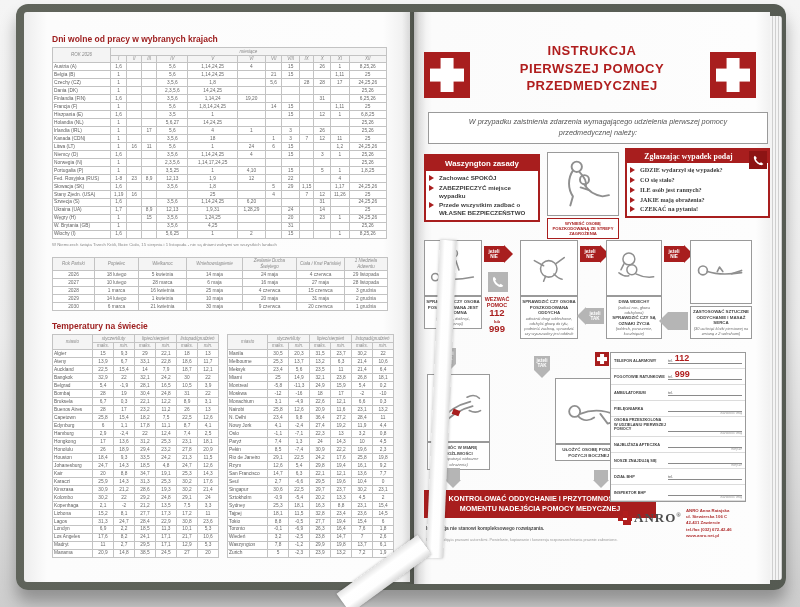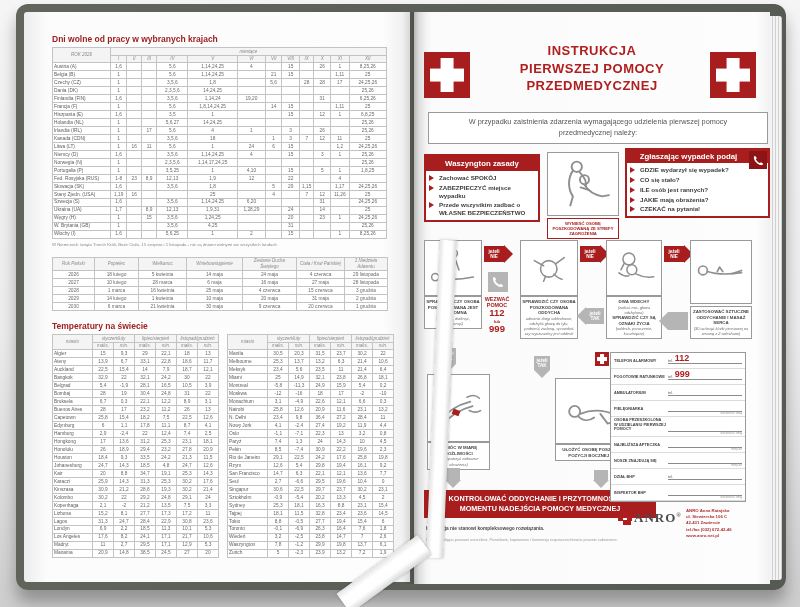--- a/index.html
+++ b/index.html
@@ -34,34 +34,34 @@
   
   .page-r *{box-sizing:border-box;}
   .abs{position:absolute;}
   .cross{position:absolute;background:#a81e1e;}
   .cross::before,.cross::after{content:"";position:absolute;background:#fff;}
   .cross::before{left:50%;top:12%;width:28%;height:76%;transform:translateX(-50%);}
   .cross::after{top:50%;left:12%;height:28%;width:76%;transform:translateY(-50%);}
   .fa-title{left:58px;top:30px;width:240px;text-align:center;color:#b01e1e;
     font-weight:bold;font-size:13px;line-height:1.35;letter-spacing:.5px;}
   .intro{left:14px;top:100px;width:340px;border:1px solid #9a9a9a;background:#fff;
-    font-size:7.3px;color:#555;text-align:center;padding:4px 14px;line-height:1.5;}
+    font-size:7.3px;color:#555;text-align:center;padding:4px 14px;line-height:1.5;font-style:italic;}
   .hdr-red{background:#a81e1e;color:#fff;font-weight:bold;text-align:center;}
   .basics{left:10px;top:142px;width:116px;border:2px solid #a81e1e;background:#fff;}
   .basics .hdr-red{font-size:7.8px;padding:3px 0;}
   ul.arrlist{list-style:none;margin:3px 2px;padding:0;}
   ul.arrlist li{font-size:6.2px;font-weight:bold;color:#3c3c3c;margin:2px 0;display:flex;line-height:1.25;}
   ul.arrlist .blt{width:0;height:0;border:3px solid transparent;border-left:5px solid #a81e1e;
     margin:1px 2px 0 1px;flex:none;}
   .illbox{border:1px solid #9a9a9a;background:#fff;display:flex;align-items:center;justify-content:center;}
   .illbox svg{width:92%;height:92%;}
   .ill-stroke{fill:none;stroke:#8f8f8f;stroke-width:3;stroke-linecap:round;stroke-linejoin:round;}
   .evac-cap{left:133px;top:206px;width:72px;border:1px solid #a81e1e;background:#fff;
     color:#a81e1e;font-weight:bold;font-size:4.2px;text-align:center;padding:1.5px 1px;line-height:1.3;}
-  .report{left:211px;top:136px;width:145px;border:2px solid #a81e1e;background:#fff;}
+  .report{left:211px;top:136px;width:145px;border:2px solid #a81e1e;background:#fff;font-family:Liberation Serif, serif;}
   .report .hdr-red{font-size:7.8px;line-height:1.2;padding:2px 22px 2px 4px;position:relative;}
   .phone-sq{position:absolute;right:1px;top:1px;width:18px;height:18px;background:#8d1414;
     display:flex;align-items:center;justify-content:center;}
   .phone-sq svg{width:13px;height:13px;fill:#fff;}
   .cap{position:absolute;border:1px solid #9a9a9a;background:#fff;font-weight:bold;font-size:4.4px;
     color:#474747;text-align:center;padding:2px 1px;line-height:1.3;}
   .cap em{display:block;font-style:italic;font-weight:normal;font-size:3.9px;color:#6f6f6f;}
   .flowarrow{position:absolute;background:#a81e1e;color:#fff;font-weight:bold;font-size:4.6px;
     text-align:center;display:flex;align-items:center;justify-content:center;line-height:1.1;padding:1px;}
   .flowarrow.gray{background:#b5b5b5;}

